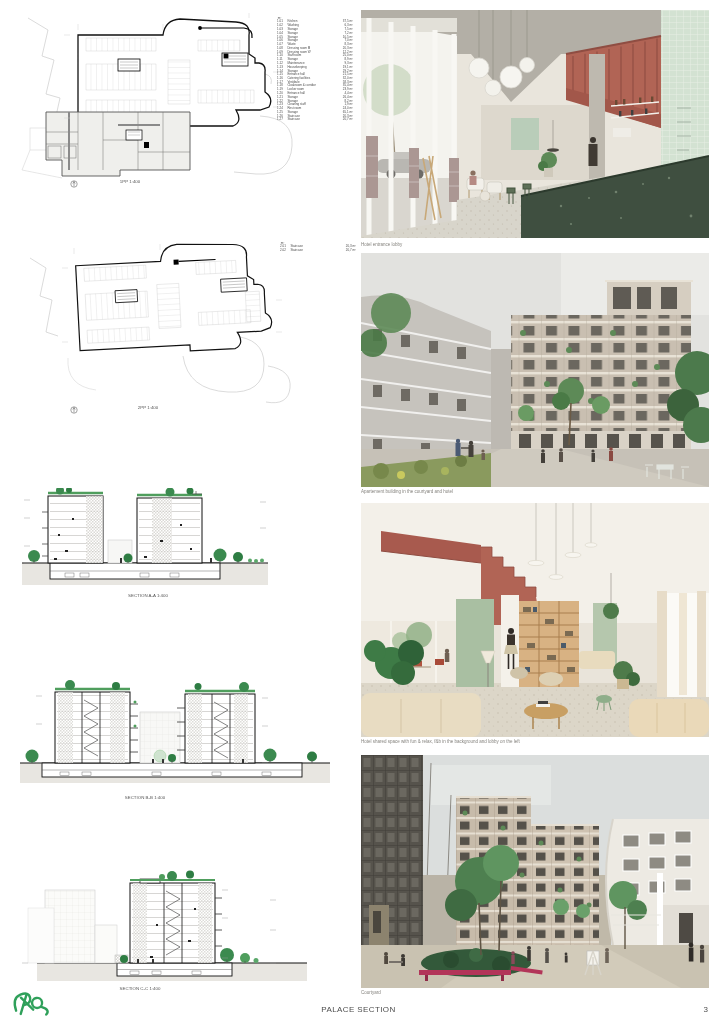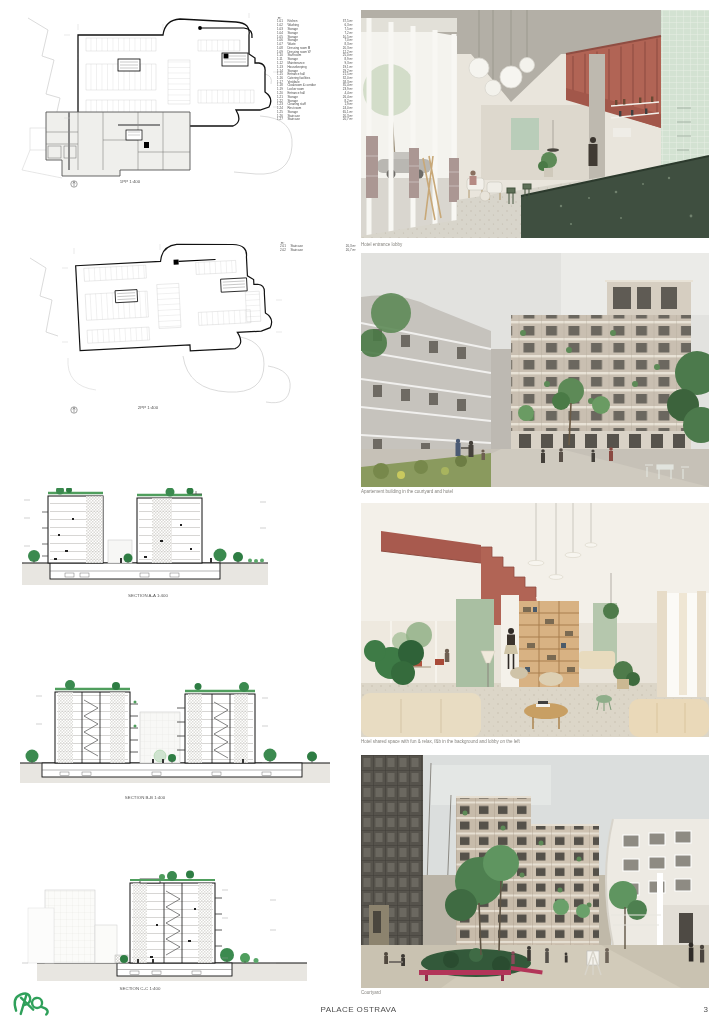--- a/index.html
+++ b/index.html
@@ -1092,16 +1092,16 @@
 
   <svg class="abs" style="left:10px;top:986px;" width="42" height="34" viewBox="0 0 42 34">
     <g transform="rotate(-10 21 17)" stroke="#2fa05a" stroke-width="2.4" fill="none" stroke-linecap="round">
       <path d="M5,22 Q3,9 12,7 Q21,5 21,12 Q21,18 13,18"></path>
       <path d="M12,10 L22,24 M18,8 L9,26"></path>
       <circle cx="27" cy="18" r="5"></circle>
       <path d="M31,23 Q39,27 34,31"></path>
     </g>
   </svg>
 
-  <div class="footer-title">PALACE OSTRAVA</div>
+  <div class="footer-title">PALACE SECTION</div>
   <div class="page-num">3</div>
 
 </div>
 
 </body></html>

